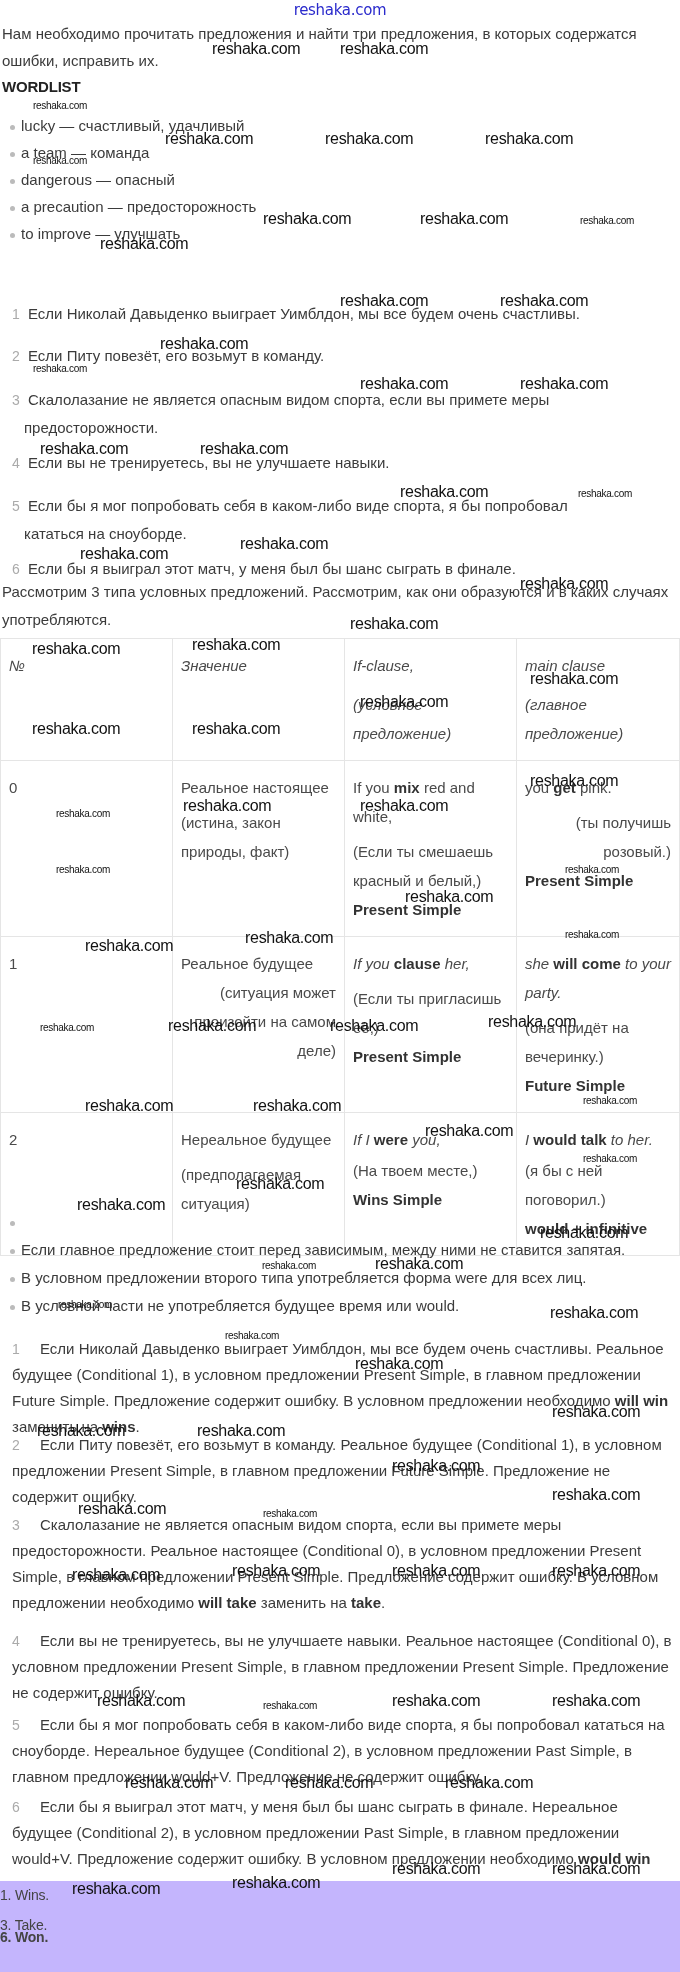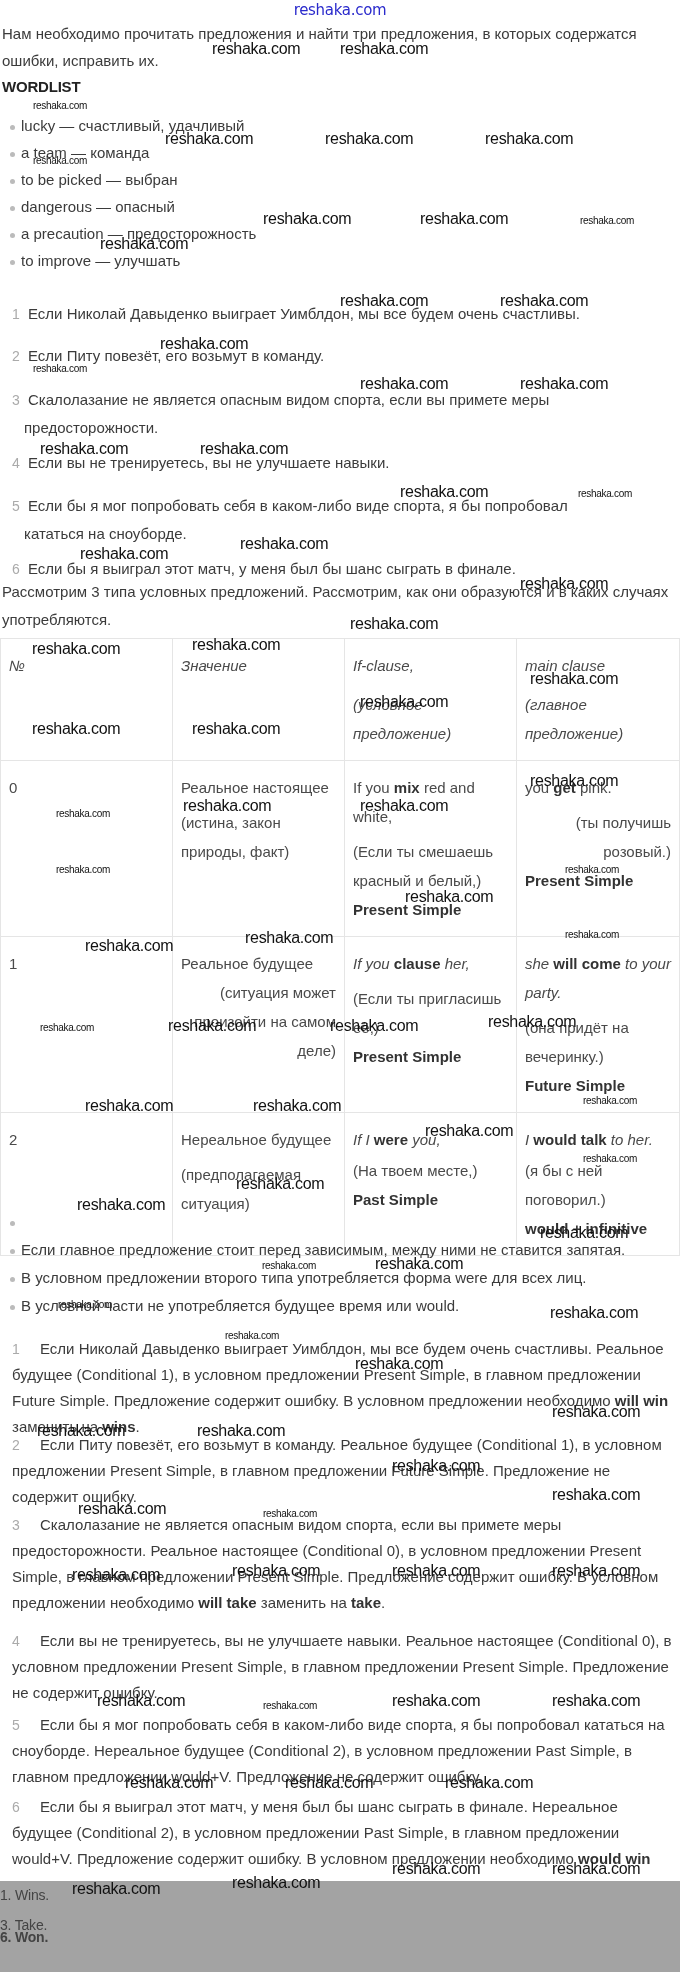--- a/index.html
+++ b/index.html
@@ -27,39 +27,38 @@
   table.cond td.c2 { width: 155px; }
   .it { font-style: italic; }
   .b { font-weight: bold; color: #333; }
   .tense { font-weight: bold; color: #333; display: block; }
   .notes { position: absolute; left: 10px; top: 1210px; margin: 0; padding: 0; list-style: none; width: 670px; }
   .notes li { font-size: 15px; color: #3b3b3b; line-height: 24px; margin-bottom: 4px; }
   .notes li .dot { display: inline-block; width: 5px; height: 5px; border-radius: 50%; background: #bbb; margin-right: 6px; vertical-align: middle; }
   .ans-item { position: absolute; left: 12px; width: 665px; font-size: 15px; line-height: 26px; color: #3b3b3b; }
   .ans-item .n { color: #aaa; display: inline-block; width: 16px; font-size: 14px; }
   .ans-item .body { padding-left: 12px; }
-  .answers-box { position: absolute; left: 0; top: 1881px; width: 680px; height: 91px; background: #a3a3a3; }
+  .answers-box { position: absolute; left: 0; top: 1881px; width: 680px; height: 91px; background: #c4b5fd; }
   .answers-box div { position: absolute; left: 0; font-size: 14px; color: #444; letter-spacing: -0.2px; }
   .wm { position: absolute; font-family: "Liberation Sans", sans-serif; color: #111; white-space: nowrap; letter-spacing: -0.3px; }
   .wm.l { font-size: 16px; }
   .wm.s { font-size: 10px; }
 </style>
 </head>
 <body>
 
 <div class="site-link">reshaka.com</div>
 
 <div class="para" style="top:20px;">Нам необходимо прочитать предложения и найти три предложения, в которых содержатся ошибки, исправить их.</div>
 
 <div class="heading">WORDLIST</div>
 
 <ul class="bullet-list">
   <li><span class="dot"></span><span>lucky — счастливый, удачливый</span></li>
   <li><span class="dot"></span><span>a team — команда</span></li>
-  <li><span class="dot"></span><span>to be picked — выбран</span></li>
   <li><span class="dot"></span><span>dangerous — опасный</span></li>
   <li><span class="dot"></span><span>a precaution — предосторожность</span></li>
   <li><span class="dot"></span><span>to improve — улучшать</span></li>
 </ul>
 
 <div class="num-item" style="top:300px;"><span class="n">1</span><span>Если Николай Давыденко выиграет Уимблдон, мы все будем очень счастливы.</span></div>
 <div class="num-item" style="top:342px;"><span class="n">2</span><span>Если Питу повезёт, его возьмут в команду.</span></div>
 <div class="num-item" style="top:386px;"><span class="n">3</span><span>Скалолазание не является опасным видом спорта, если вы примете меры</span><span class="cont">предосторожности.</span></div>
 <div class="num-item" style="top:449px;"><span class="n">4</span><span>Если вы не тренируетесь, вы не улучшаете навыки.</span></div>
 <div class="num-item" style="top:492px;"><span class="n">5</span><span>Если бы я мог попробовать себя в каком-либо виде спорта, я бы попробовал</span><span class="cont">кататься на сноуборде.</span></div>
@@ -98,21 +97,21 @@
         </td>
     <td><span class="it">If you </span><span class="b">clause</span><span class="it"> her,</span><span style="display:block;margin-top:6px;">(Если ты пригласишь её,)</span><span class="tense">Present Simple</span></td>
     <td><span class="it">she </span><span class="b">will come</span><span class="it"> to your party.</span><span style="display:block;margin-top:6px;">(она придёт на вечеринку.)</span><span class="tense">Future Simple</span></td>
   </tr>
   <tr style="height:135px;">
     <td>2</td>
     <td>
           <span style="display:block;">Нереальное будущее</span>
           <span style="display:block;margin-top:6px;">(предполагаемая ситуация)</span>
         </td>
-    <td><span class="it">If I </span><span class="b">were</span><span class="it"> you,</span><span style="display:block;margin-top:2px;">(На твоем месте,)</span><span class="tense">Past Simple</span></td>
+    <td><span class="it">If I </span><span class="b">were</span><span class="it"> you,</span><span style="display:block;margin-top:2px;">(На твоем месте,)</span><span class="tense">Wins Simple</span></td>
     <td><span class="it">I </span><span class="b">would talk</span><span class="it"> to her.</span><span style="display:block;margin-top:2px;">(я бы с ней поговорил.)</span><span class="tense">would + infinitive</span></td>
   </tr>
 </tbody>
   </table>
 
 <ul class="notes">
   <li><span class="dot"></span></li>
   <li><span class="dot"></span><span>Если главное предложение стоит перед зависимым, между ними не ставится запятая.</span></li>
   <li><span class="dot"></span><span>В условном предложении второго типа употребляется форма were для всех лиц.</span></li>
   <li><span class="dot"></span><span>В условной части не употребляется будущее время или would.</span></li>

